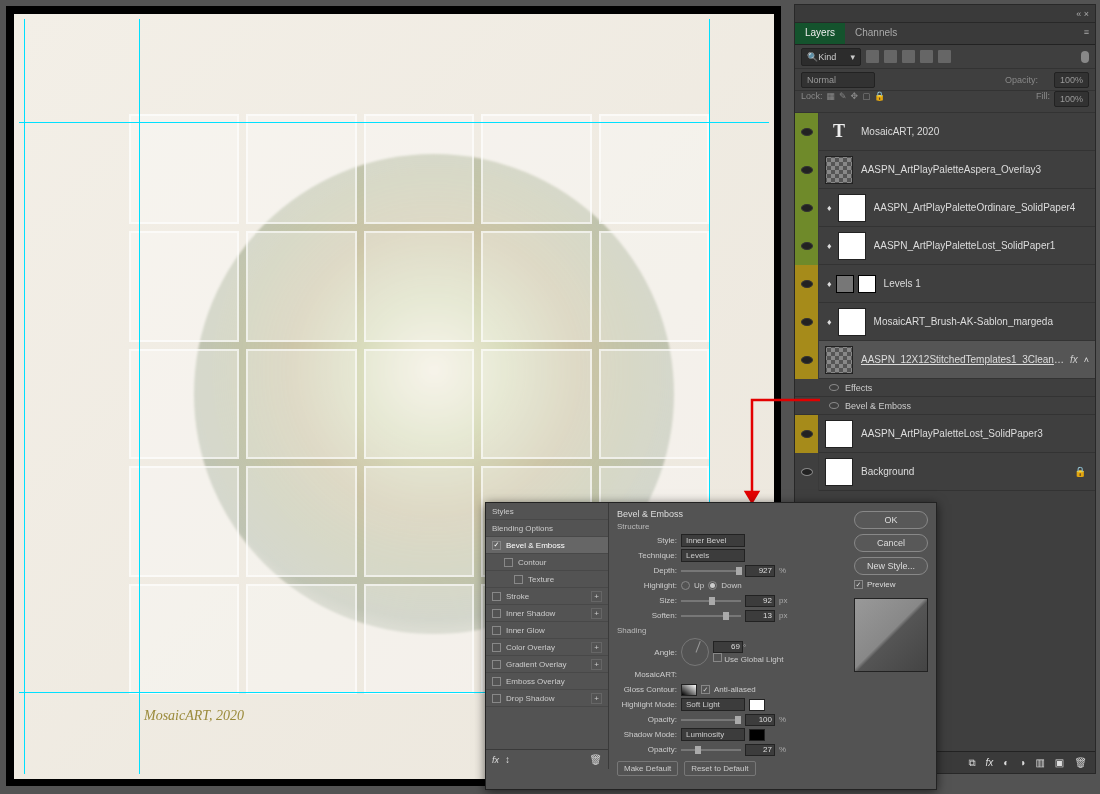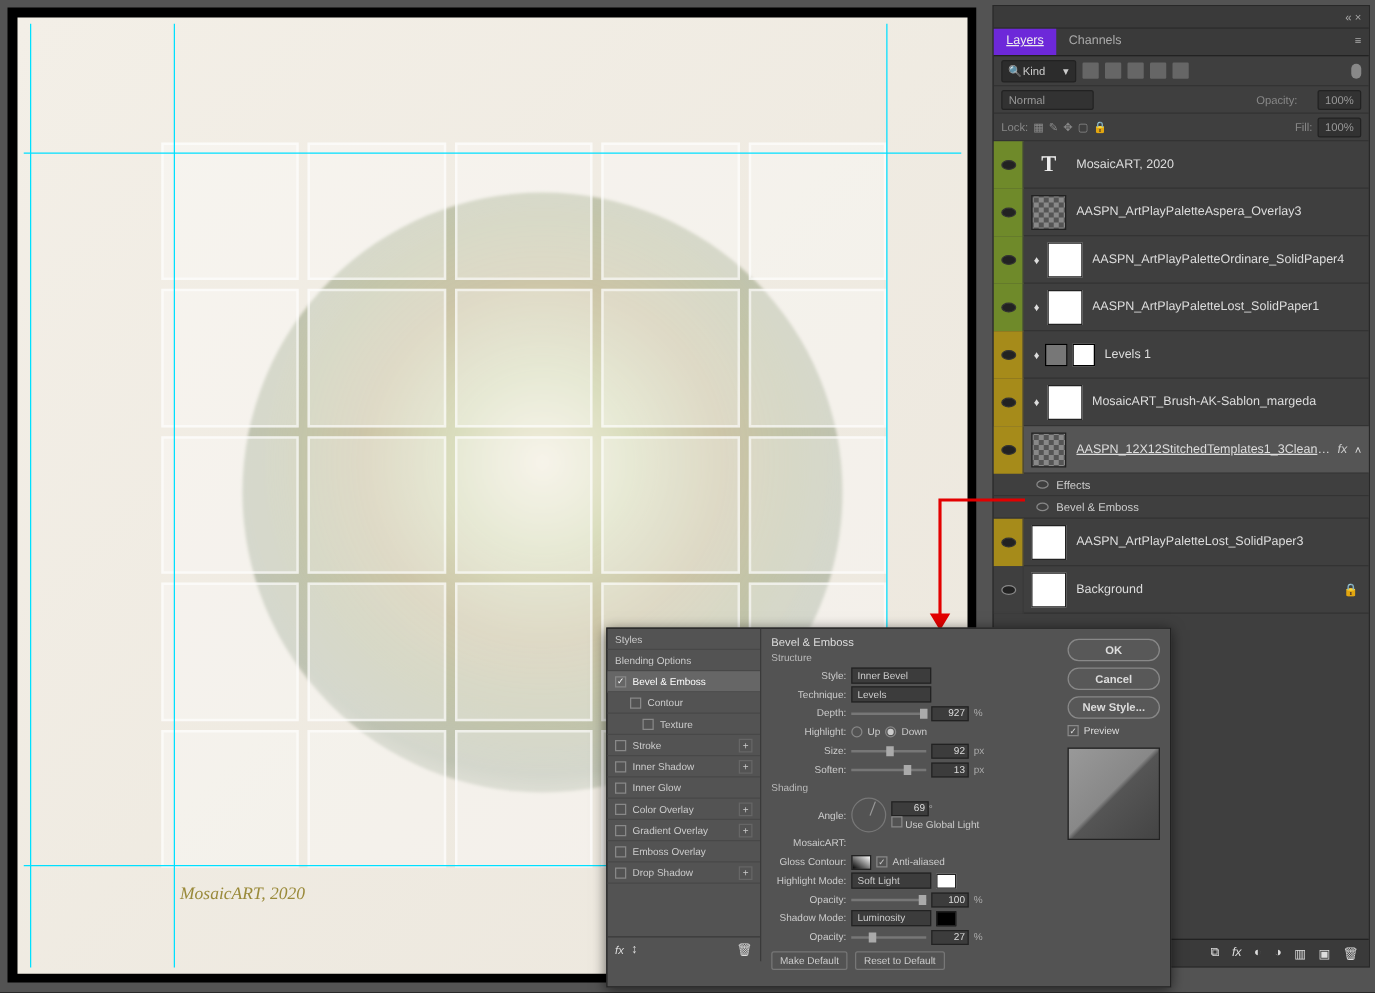--- a/index.html
+++ b/index.html
@@ -10,27 +10,27 @@
 .cell { background: rgba(255,255,255,0.35); border: 2px solid rgba(255,255,255,0.6); }
 .mosaic-art { position: absolute; left: 180px; top: 140px; width: 480px; height: 480px; border-radius: 50%; background: radial-gradient(circle at 50% 45%, rgba(245,240,220,0.55) 0%, rgba(200,210,160,0.55) 20%, rgba(170,160,110,0.5) 40%, rgba(140,150,100,0.45) 55%, rgba(100,120,90,0.35) 70%, rgba(240,235,225,0) 85%); filter: blur(1.2px); }
 .guide-v { position: absolute; width: 1px; background: #00e0ff; top: 5px; bottom: 5px; }
 .guide-h { position: absolute; height: 1px; background: #00e0ff; left: 5px; right: 5px; }
 .sig { position: absolute; left: 130px; bottom: 55px; font-family: 'Brush Script MT', cursive; font-size: 14px; color: #9a8a3a; font-style: italic; }
 .panel { position: absolute; right: 4px; top: 4px; width: 302px; background: #3f3f3f; border: 1px solid #282828; }
 .panel-head { display: flex; align-items: center; background: #3a3a3a; height: 18px; padding: 0 6px; border-bottom: 1px solid #282828; }
 .winbtn { margin-left: auto; font-size: 9px; color: #aaa; }
 .tabs { display: flex; background: #3a3a3a; height: 22px; border-bottom: 1px solid #222; }
 .tab { padding: 4px 10px; font-size: 10px; color: #aaa; }
-.tab.active { color: #eee; background: #6d28d9; text-decoration: underline; }
+.tab.active { color: #eee; background: #14532d; }
 .toolbar { display: flex; align-items: center; height: 24px; padding: 0 6px; gap: 5px; border-bottom: 1px solid #333; }
 .kind-sel { background: #2c2c2c; border: 1px solid #222; height: 18px; width: 60px; font-size: 9px; color: #ccc; display: flex; align-items: center; padding: 0 5px; border-radius: 2px; }
 .ticon { width: 13px; height: 13px; background: #666; border-radius: 1px; }
 .blendbar { display: flex; align-items: center; height: 22px; padding: 0 6px; gap: 16px; font-size: 9px; color: #888; border-bottom: 1px solid #333; }
 .sel-sm { background: #323232; border: 1px solid #222; height: 16px; padding: 0 5px; font-size: 9px; color: #999; border-radius: 2px; display: inline-flex; align-items: center; }
-.lockbar { display: flex; align-items: center; height: 22px; padding: 0 6px; gap: 4px; font-size: 9px; color: #888; border-bottom: 1px solid #333; }
+.lockbar { display: flex; height: 22px; padding: 0 6px; gap: 4px; font-size: 9px; color: #888; border-bottom: 1px solid #333; }
 .layer { display: flex; align-items: center; height: 38px; border-bottom: 1px solid #333; }
 .eye { width: 24px; height: 38px; display: flex; align-items: center; justify-content: center; border-right: 1px solid #3a3a3a; }
 .eye.g { background: #6f8a2a; }
 .eye.y { background: #a68b1a; }
 .eye-ic { width: 12px; height: 8px; border: 1px solid #333; border-radius: 50%; background: #222; }
 .thumb { width: 28px; height: 28px; margin-left: 6px; background: #ddd; border: 1px solid #222; }
 .thumb.text { background: none; border: none; color: #eee; font: bold 18px Georgia; display: flex; align-items: center; justify-content: center; }
 .thumb.trans { background: repeating-conic-gradient(#888 0% 25%, #555 0% 50%) 50% / 8px 8px; }
 .thumb.white { background: #fff; }
 .thumb-sm { width: 18px; height: 18px; background: #fff; border: 1px solid #000; margin-left: 4px; }
@@ -61,21 +61,21 @@
 .prop .sldr .h { position: absolute; width: 6px; height: 8px; background: #aaa; top: -3px; }
 .prop .num { background: #3c3c3c; border: 1px solid #222; height: 12px; width: 30px; font-size: 8px; color: #ddd; text-align: right; padding: 0 2px; }
 .prop .unit { font-size: 8px; color: #aaa; }
 .radio { width: 9px; height: 9px; border: 1px solid #888; border-radius: 50%; }
 .radio.on::after { content: ''; display: block; width: 5px; height: 5px; background: #ccc; border-radius: 50%; margin: 1px; }
 .angle-ctl { width: 28px; height: 28px; border: 1px solid #777; border-radius: 50%; position: relative; }
 .angle-ctl::after { content: ''; position: absolute; width: 12px; height: 1px; background: #999; top: 13px; left: 14px; transform: rotate(-69deg); transform-origin: left; }
 .swatch { width: 16px; height: 12px; background: #fff; border: 1px solid #222; }
 .ckbox { width: 9px; height: 9px; border: 1px solid #888; display: inline-flex; align-items: center; justify-content: center; font-size: 7px; }
 .dlg-right { width: 90px; padding: 8px; display: flex; flex-direction: column; gap: 5px; }
-.dlg-btn { height: 18px; border: 1px solid #888; border-radius: 9px; font-size: 9px; color: #ddd; display: flex; align-items: center; justify-content: center; background: #585858; font-weight: bold; }
+.dlg-btn { height: 18px; border: 1px solid #888; border-radius: 9px; font-size: 9px; color: #ddd; display: flex; align-items: center; justify-content: center; background: #585858; }
 .prev-box { width: 74px; height: 74px; border: 1px solid #222; background: linear-gradient(135deg, #999 0%, #888 48%, #555 52%, #444 100%); margin-top: 4px; }
 .row-chk { display: flex; align-items: center; gap: 4px; font-size: 8px; }
 .bot-btns { display: flex; gap: 6px; margin-top: 4px; }
 .bot-btn { border: 1px solid #777; padding: 2px 6px; font-size: 8px; border-radius: 2px; }
 .arrow-line { position: absolute; stroke: #e30000; stroke-width: 2.5; fill: none; }
 </style>
 </head>
 <body>
 
 <div class="canvas-area">

